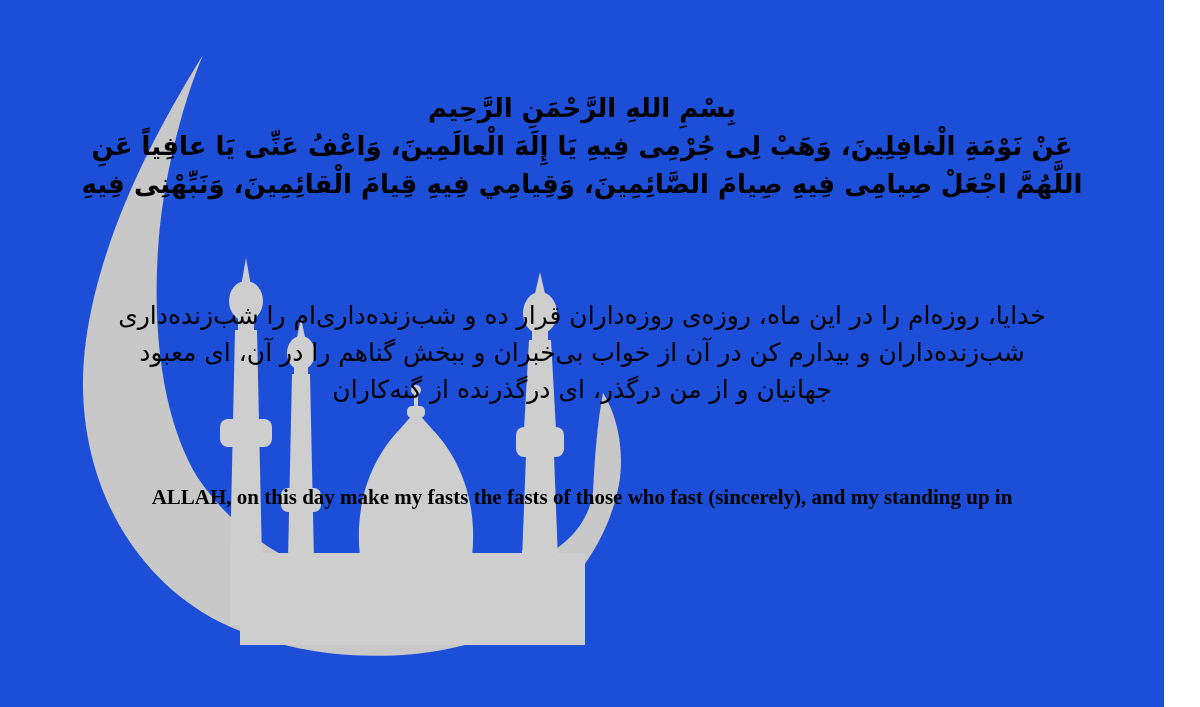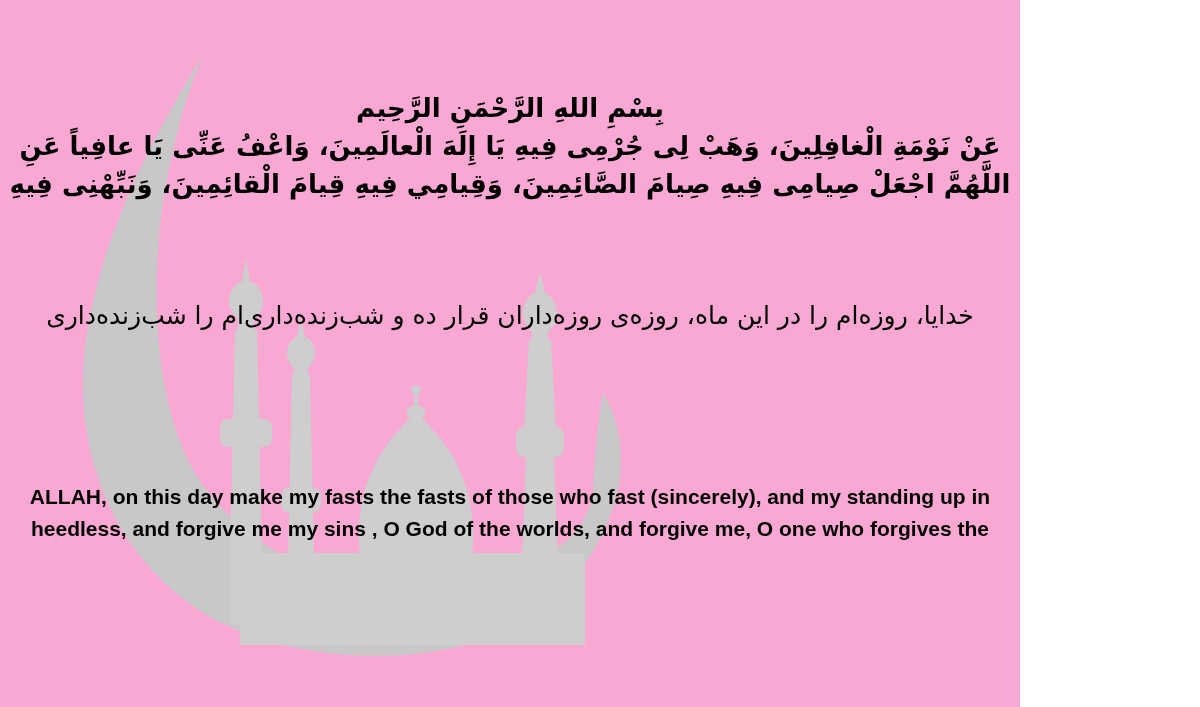--- a/index.html
+++ b/index.html
@@ -1,23 +1,23 @@
 <!DOCTYPE html>
 <html lang="en"><head>
 <meta charset="utf-8">
 <style>
   html, body {
     margin: 0;
     padding: 0;
   }
   .poster {
     position: relative;
-    width: 1020px;
+    width: 1164px;
     height: 707px;
-    background: #f9a8d4;
+    background: #1d4ed8;
     overflow: hidden;
     font-family: "DejaVu Sans", sans-serif;
   }
   .bg-art {
     position: absolute;
     inset: 0;
     width: 1200px;
     height: 707px;
   }
   .text-layer {
@@ -46,21 +46,21 @@
     font-family: "DejaVu Sans", sans-serif;
     font-weight: normal;
     font-size: 25px;
     line-height: 37px;
     white-space: nowrap;
   }
   .english-block {
     top: 481px;
   }
   .english-line {
-    font-family: Liberation Sans, sans-serif;
+    font-family: Liberation Serif, serif;
     font-weight: bold;
     font-size: 21px;
     line-height: 32px;
     white-space: nowrap;
   }
 </style>
 </head>
 <body>
 
 <div class="poster">
@@ -119,20 +119,21 @@
   </svg>
 
   <div class="text-layer arabic-block">
     <div class="arabic-line">بِسْمِ اللهِ الرَّحْمَنِ الرَّحِيم</div>
     <div class="arabic-line">عَنْ نَوْمَةِ الْغافِلِينَ، وَهَبْ لِى جُرْمِى فِيهِ يَا إِلَهَ الْعالَمِينَ، وَاعْفُ عَنِّى يَا عافِياً عَنِ</div>
     <div class="arabic-line">اللَّهُمَّ اجْعَلْ صِيامِى فِيهِ صِيامَ الصَّائِمِينَ، وَقِيامِي فِيهِ قِيامَ الْقائِمِينَ، وَنَبِّهْنِى فِيهِ</div>
   </div>
 
   <div class="text-layer persian-block">
     <div class="persian-line">خدایا، روزه‌ام را در این ماه، روزه‌ی روزه‌داران قرار ده و شب‌زنده‌داری‌ام را شب‌زنده‌داری</div>
+    <div class="persian-line">شب‌زنده‌داران و بیدارم کن در آن از خواب بی‌خبران و ببخش گناهم را در آن، ای معبود</div>
+    <div class="persian-line">جهانیان و از من درگذر، ای درگذرنده از گنه‌کاران</div>
   </div>
 
   <div class="text-layer english-block">
     <div class="english-line">ALLAH, on this day make my fasts the fasts of those who fast (sincerely), and my standing up in</div>
-    <div class="english-line">heedless, and forgive me my sins , O God of the worlds, and forgive me, O one who forgives the</div>
   </div>
 
 </div>
 
 </body></html>

